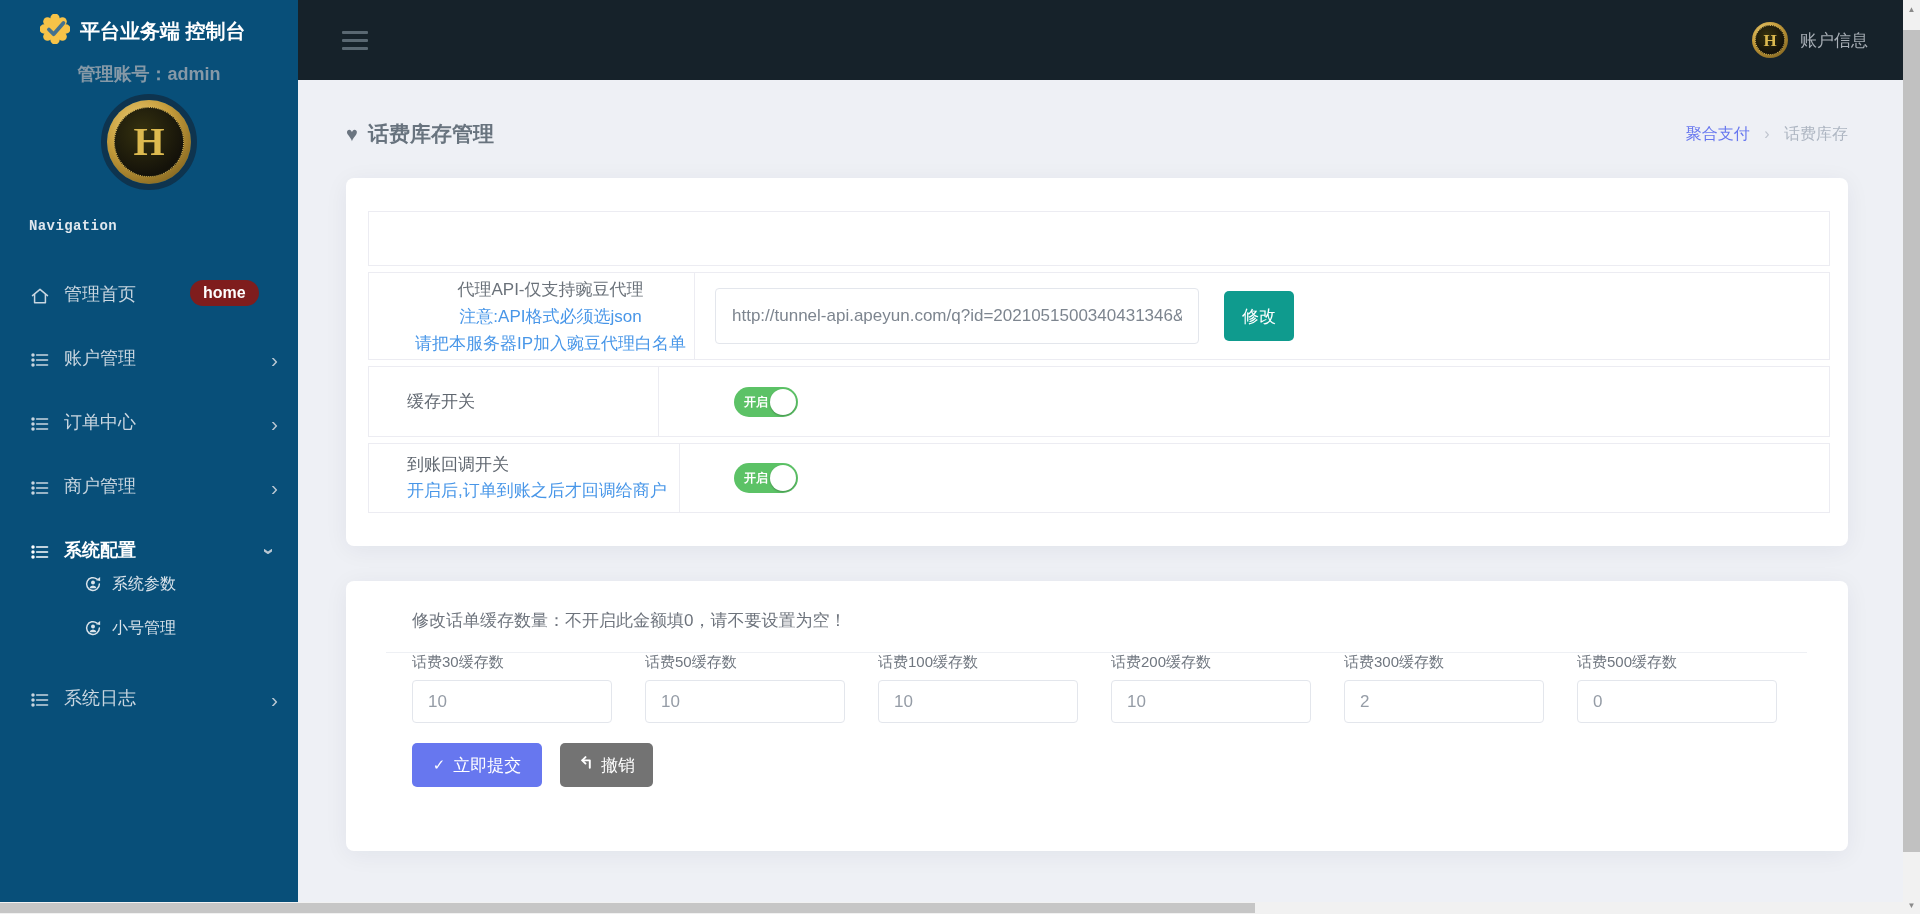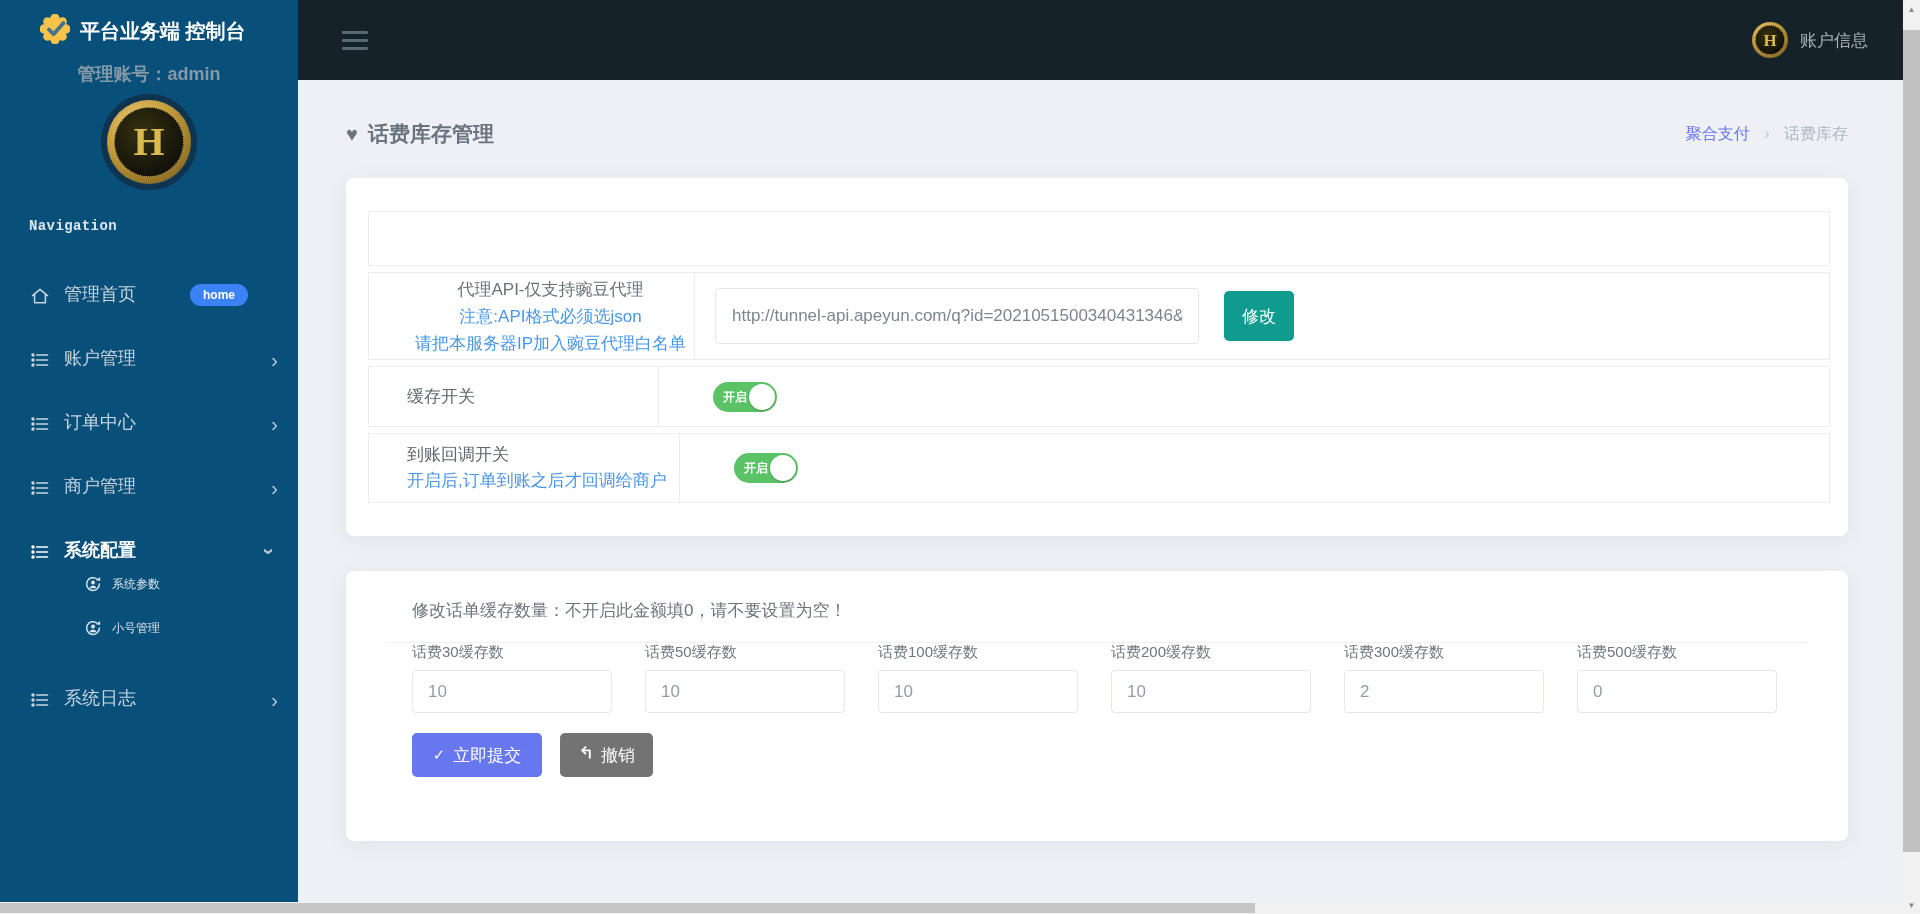--- a/index.html
+++ b/index.html
@@ -24,24 +24,24 @@
   .coin.small { width:36px; height:36px; }
   .coin.small .letter { font-size:17px; }
   .nav-label { margin:28px 0 0 29px; color:#dfe7ee; font-weight:bold; font-size:14px; letter-spacing:.4px;font-family:Liberation Mono, monospace; }
   nav { margin-top:8px; }
   .nitem { position:relative; height:64px; display:flex; align-items:flex-end;
     padding-left:30px; color:#c9d6e0; font-size:18px; cursor:pointer; }
   .nitem .nic { width:20px; height:20px; margin-right:14px; display:flex; align-items:center; justify-content:center; }
   .nitem.active { color:#ffffff; font-weight:bold; }
   .chev { position:absolute; right:20px; font-size:21px; color:#b9c7d2; line-height:1; }
   .chev.down { transform:rotate(90deg); right:24px; }
-  .badge-home { position:absolute; left:190px; background:#3b82f6; color:#fff; font-size:12px;
+  .badge-home { position:absolute; left:190px; background:#7f1d1d; color:#fff; font-size:16px;
     font-weight:bold; padding:4px 13px; border-radius:13px; }
   .nsub { position:relative; height:44px; display:flex; align-items:center;
-    padding-left:84px; color:#dbe4eb; font-size:12px; cursor:pointer; }
+    padding-left:84px; color:#dbe4eb; font-size:16px; cursor:pointer; }
   .nsub .nic { width:18px; height:18px; margin-right:10px; display:flex; align-items:center; justify-content:center; }
   .nitem.last { margin-top:4px; height:56px; }
 
   
   .topbar { position:absolute; left:298px; top:0; right:17px; height:80px; background:#16222a;
     display:flex; align-items:center; justify-content:space-between; padding:0 35px 0 42px; }
   .hamburger { display:flex; flex-direction:column; gap:5px; cursor:pointer; padding:6px 2px; }
   .hamburger i { display:block; width:26px; height:3px; background:#5a6872; border-radius:1px; }
   .account { display:flex; align-items:center; gap:12px; color:#a7aeb5; font-size:17px; cursor:pointer; }
 
@@ -65,21 +65,21 @@
     justify-content:center; padding-left:38px; flex:0 0 auto; }
   .tright { flex:1; display:flex; align-items:center; }
   .row-api { height:88px; }
   .row-api .tleft { width:326px; line-height:27px; font-size:17px;text-align:center; }
   .api-title { color:#6a7179; }
   .api-note { color:#4896e8; }
   .api-input { width:484px; height:56px; margin-left:20px; border:1px solid #e3e6ec; border-radius:4px;
     padding:0 16px; font-size:17px; color:#7d858f; outline:none; }
   .modify-btn { margin-left:25px; width:70px; height:50px; background:#0f9b8e; color:#fff;
     border:none; border-radius:5px; font-size:17px; cursor:pointer; }
-  .row-cache { height:61px; }
+  .row-cache { height:71px;gap:21px; }
   .row-cache .tleft { width:290px; font-size:17px; color:#5f666f; }
   .row-cb { height:70px; }
   .row-cb .tleft { width:311px; font-size:17px; line-height:26px; }
   .cb-label { color:#5f666f; }
   .cb-hint { color:#4896e8; }
   .toggle { margin-left:54px; width:64px; height:30px; border-radius:15px; background:#5cc266;
     position:relative; cursor:pointer; flex:0 0 auto; }
   .toggle-text { position:absolute; left:10px; top:50%; transform:translateY(-50%);
     color:#fff; font-size:12px; font-weight:bold; }
   .knob { position:absolute; right:2px; top:2px; width:26px; height:26px; border-radius:50%;

